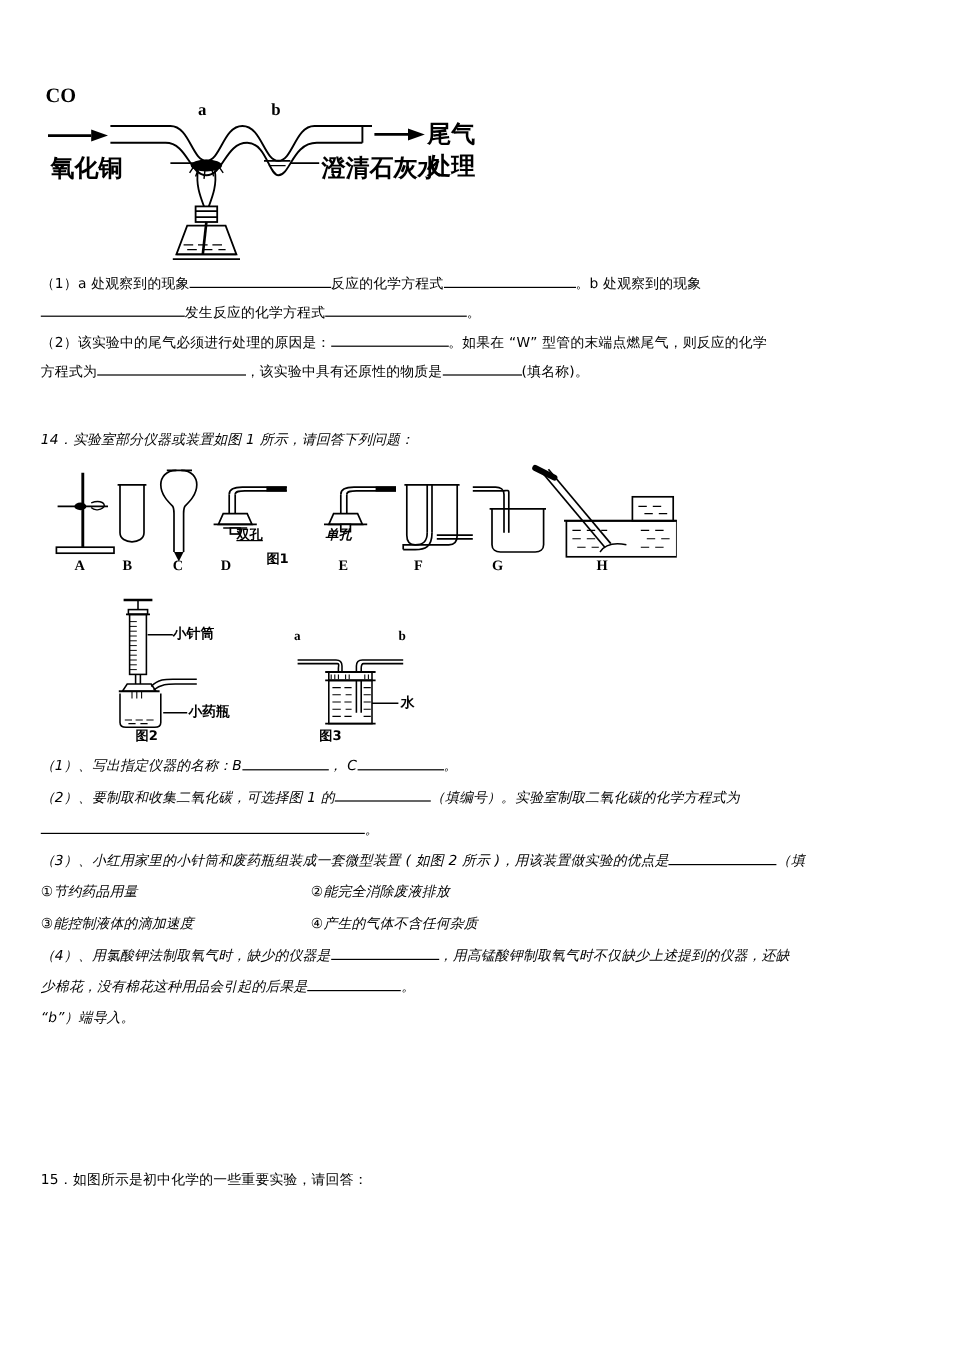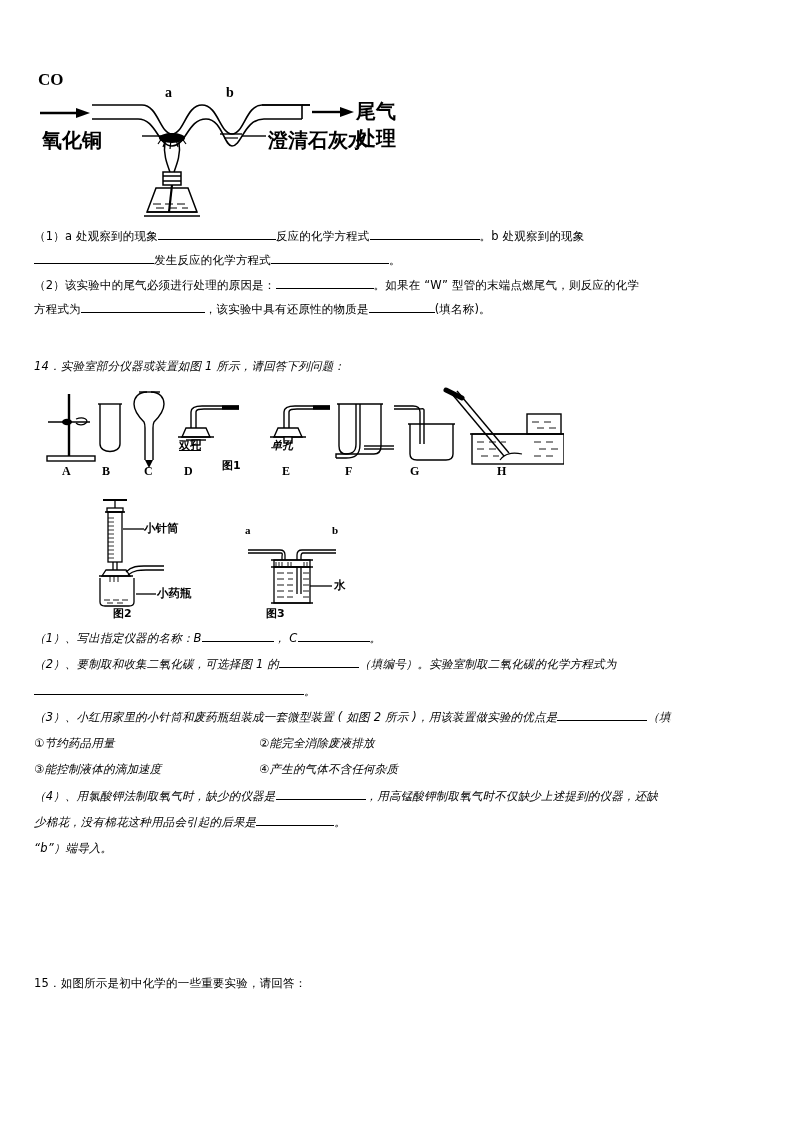--- a/index.html
+++ b/index.html
@@ -222,21 +222,21 @@
       </g>
 
       <g stroke="#000" stroke-width="0.9">
         <path d="M443,60 h7 M455,60 h7 M467,60 h5 M500,60 h7 M512,60 h7
                  M443,67 h7 M455,67 h7 M505,67 h7 M517,67 h7
                  M447,74 h7 M459,74 h6 M500,74 h7 M512,74 h7
                  M498,40 h7 M510,40 h7 M503,46 h7 M515,46 h7"></path>
       </g>
     </svg>
 
-    <span class="fig-sub" style="left:145px; top:56px;text-decoration:underline;">双孔</span>
+    <span class="fig-sub" style="left:163px; top:56px;text-decoration:underline;">双孔</span>
     <span class="fig-sub" style="left:237px; top:56px;font-style:italic;">单孔</span>
   </div>
 
   <div id="fig1-labels">
     <span class="fig-letter" style="left:28px;">A</span>
     <span class="fig-letter" style="left:68px;">B</span>
     <span class="fig-letter" style="left:110px;">C</span>
     <span class="fig-letter" style="left:150px;">D</span>
     <span class="fig-letter" style="left:248px;">E</span>
     <span class="fig-letter" style="left:311px;">F</span>

